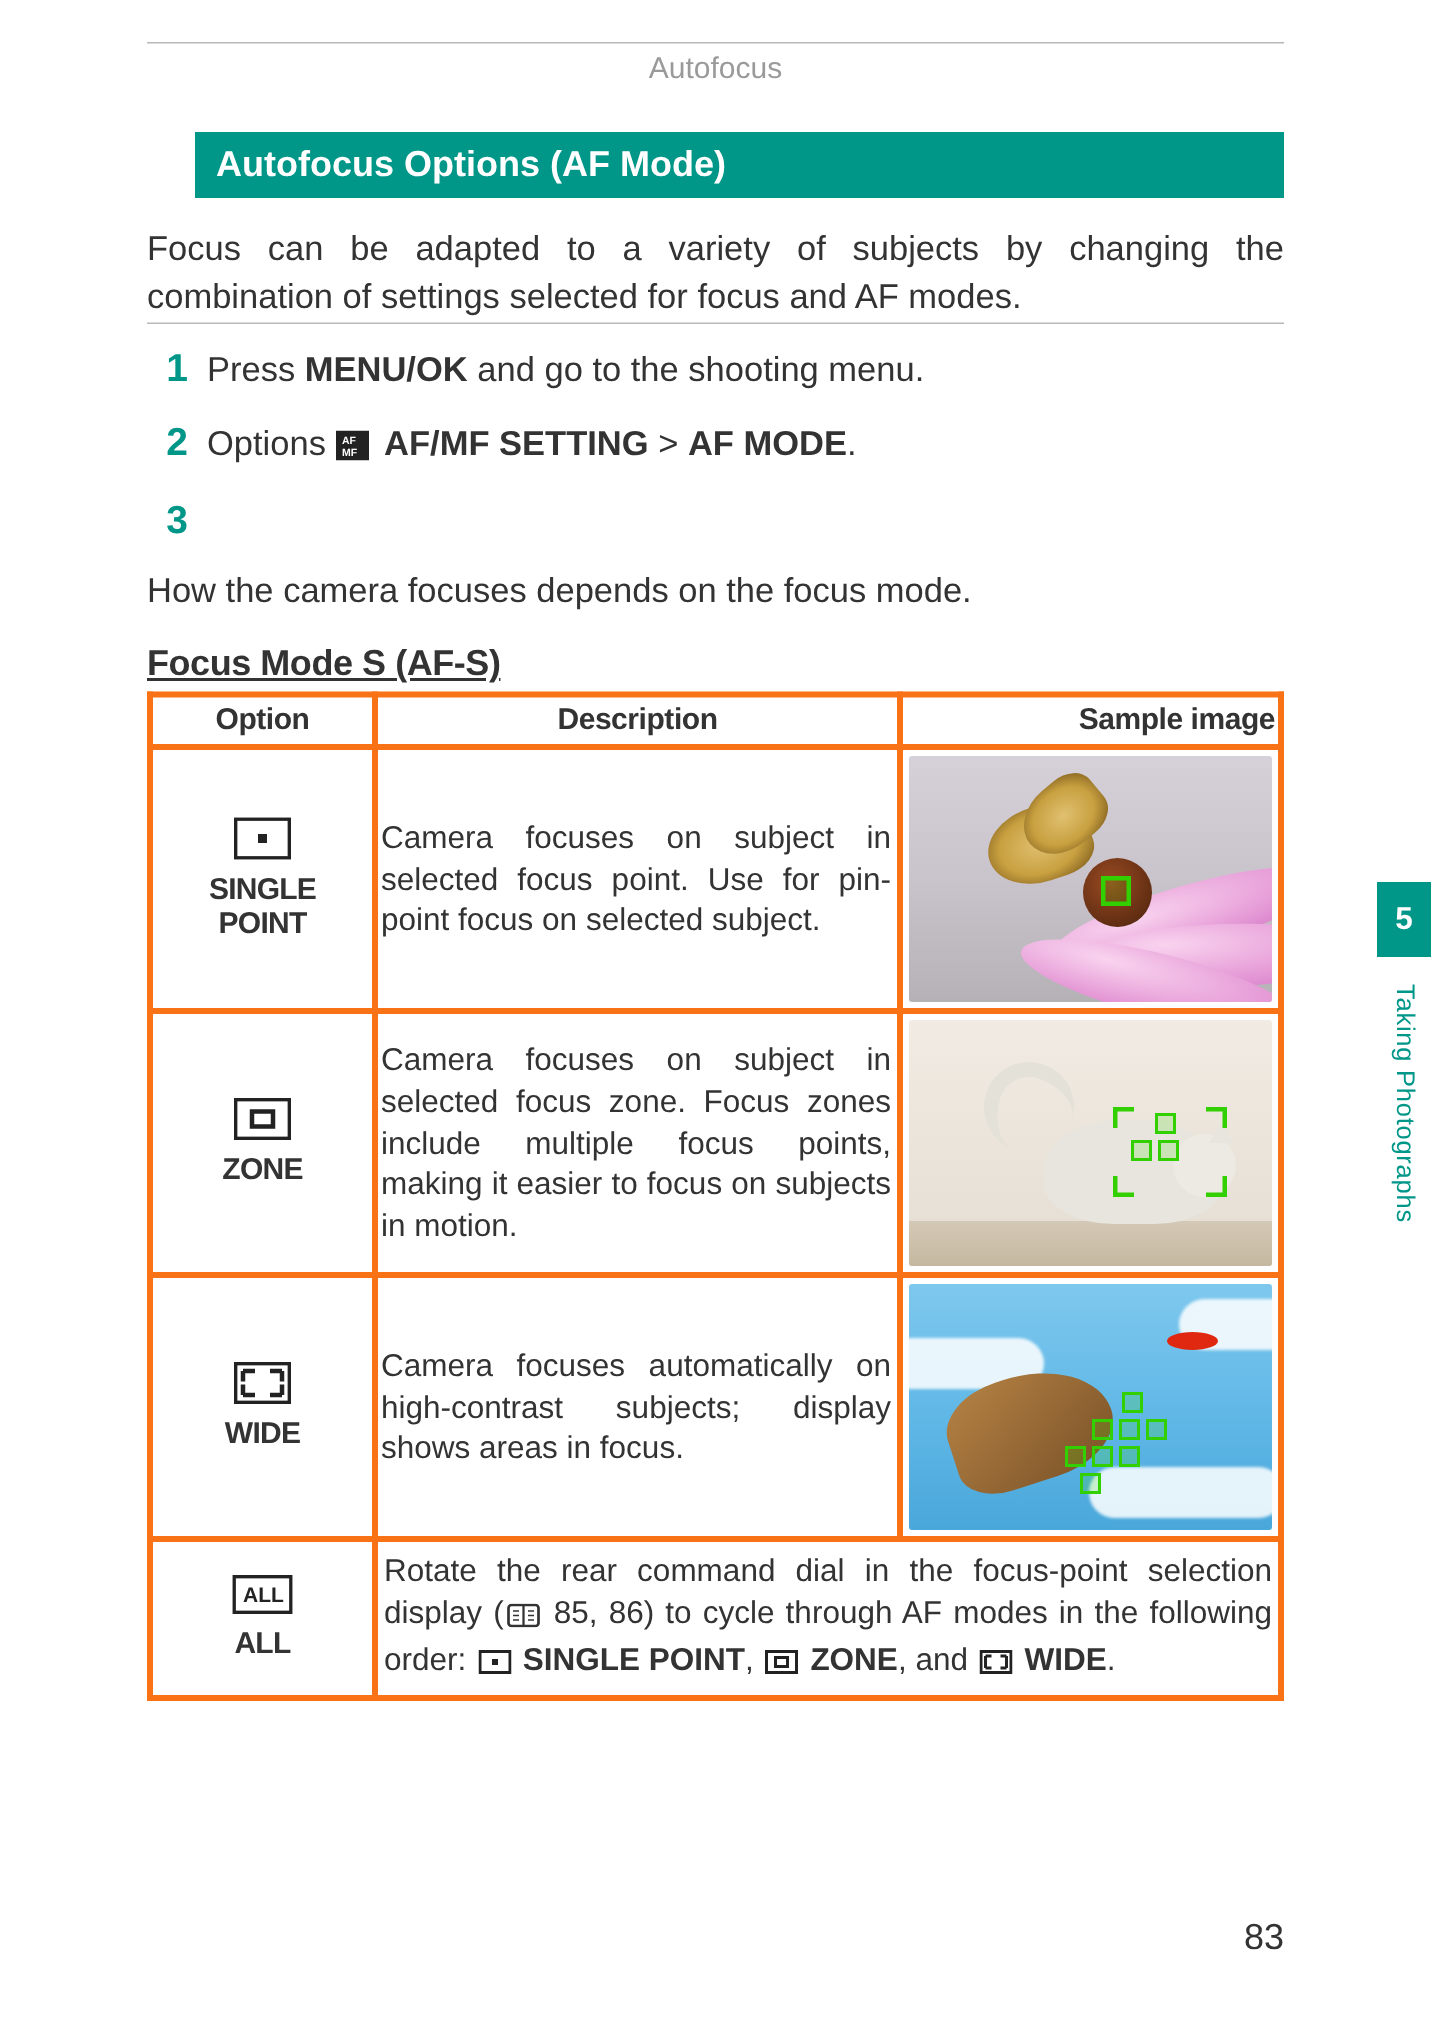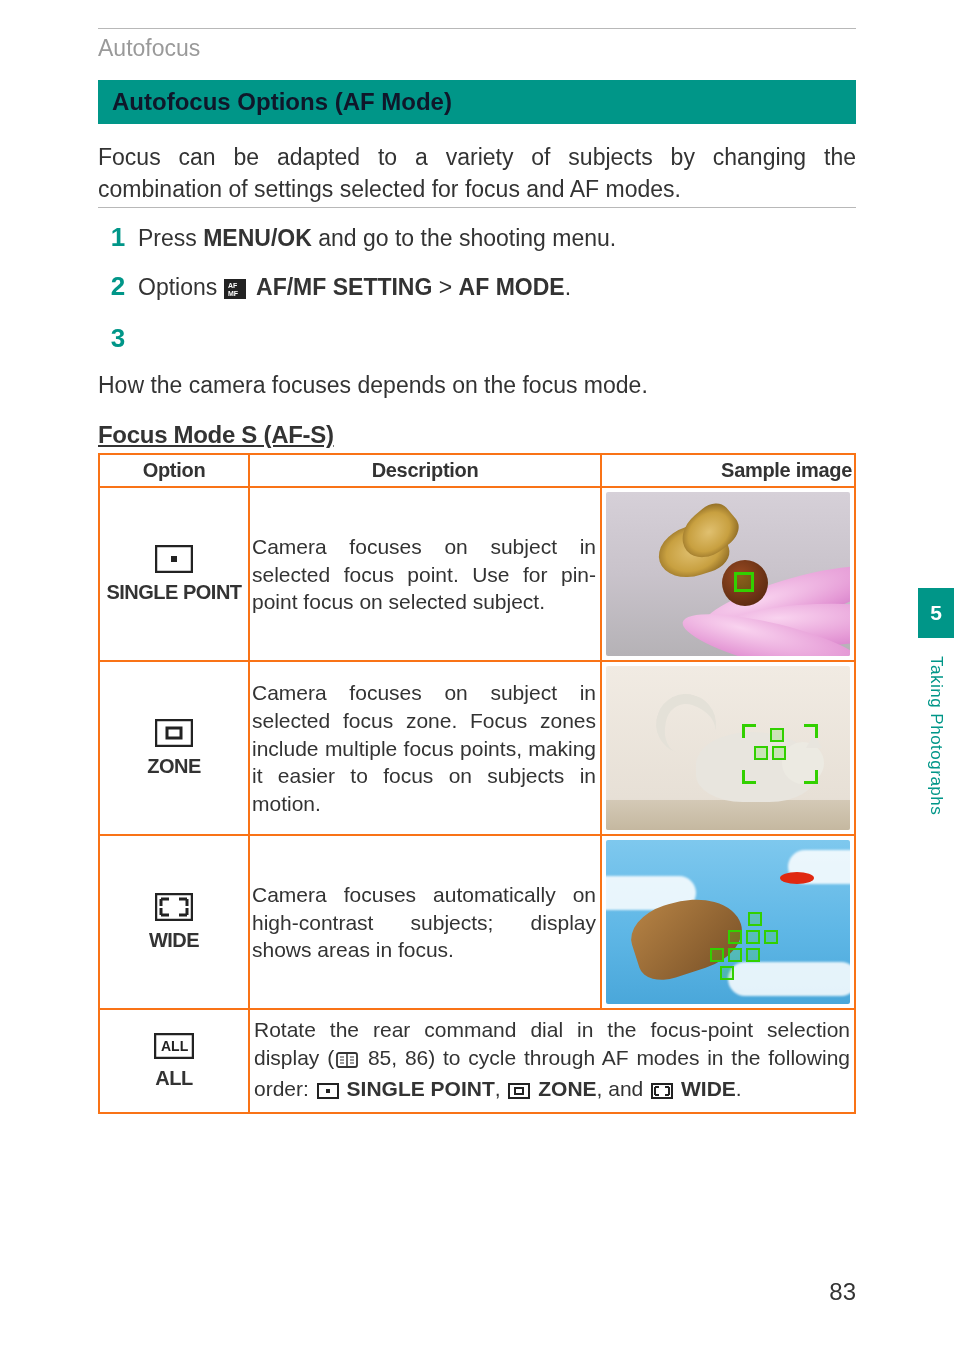--- a/index.html
+++ b/index.html
@@ -14,31 +14,32 @@
   .page {
     padding: 28px 98px 40px 98px;
     position: relative;
   }
   .top-rule {
     border-top: 1px solid #b8b8b8;
     margin-bottom: 6px;
   }
   .header-text {
     color: #9a9a9a;
-    font-size: 23px;
-    text-align: left;
-    margin-bottom: 18px;
+    font-size: 20px;
+    text-align: center;
+    margin-bottom: 30px;
   }
   .section-title {
     background: #009688;
-    color: #0f172a;
+    color: #ffffff;
     font-weight: 700;
     padding: 8px 14px;
     font-size: 24px;
     margin-bottom: 18px;
+    margin-left: 32px;
   }
   .intro {
     font-size: 23px;
     line-height: 1.38;
     text-align: justify;
     margin-bottom: 2px;
   }
   .steps-rule {
     border-top: 1px solid #b8b8b8;
     margin-bottom: 14px;
@@ -67,21 +68,21 @@
     text-decoration: underline;
     font-family: Arial, sans-serif;
     letter-spacing: -0.3px;
   }
   table.afs {
     width: 100%;
     border-collapse: collapse;
     margin-top: 4px;
   }
   table.afs th, table.afs td {
-    border: 2px solid #f97316;
+    border: 4px solid #f97316;
     vertical-align: middle;
   }
   table.afs th {
     font-family: Arial, sans-serif;
     font-weight: 700;
     font-size: 20px;
     padding: 4px 2px;
     letter-spacing: -0.3px;
   }
   .col-opt { width: 150px; }

